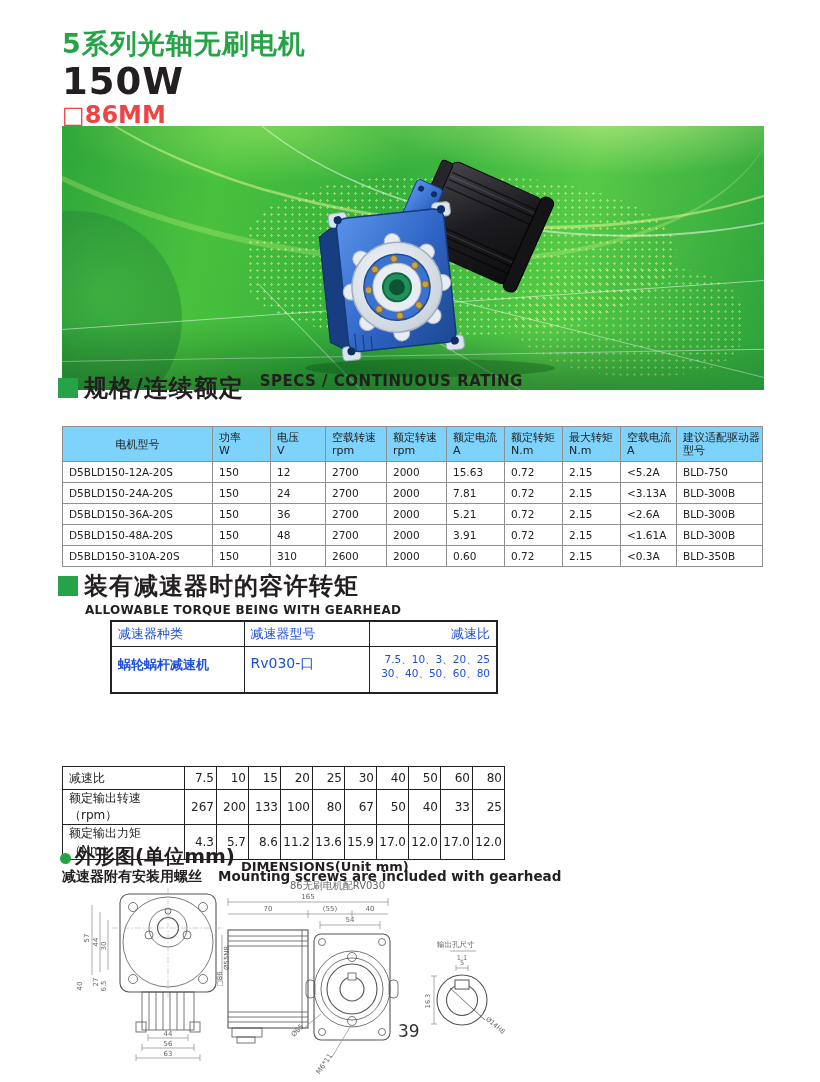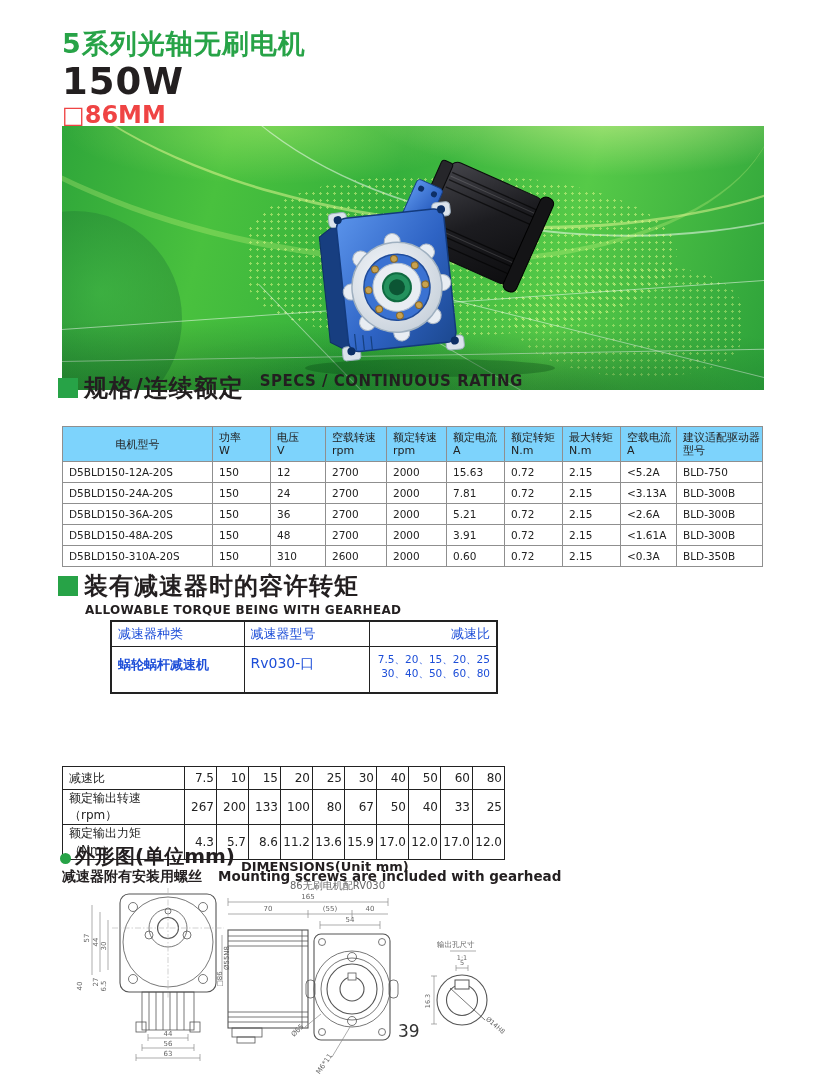--- a/index.html
+++ b/index.html
@@ -350,21 +350,21 @@
         <th>减速器种类</th>
         <th>减速器型号</th>
         <th class="ra">减速比</th>
       </tr>
     </thead>
     <tbody>
       <tr>
         <td class="bold">蜗轮蜗杆减速机</td>
         <td class="model">Rv030-口</td>
         <td class="ratios">
-          <div>7.5、20、15、20、25</div>
+          <div>7.5、10、3、20、25</div>
           <div>30、40、50、60、80</div>
         </td>
       </tr>
     </tbody>
   </table>
 
 
   <table class="ratio">
     <colgroup>
         <col style="width:122px">

